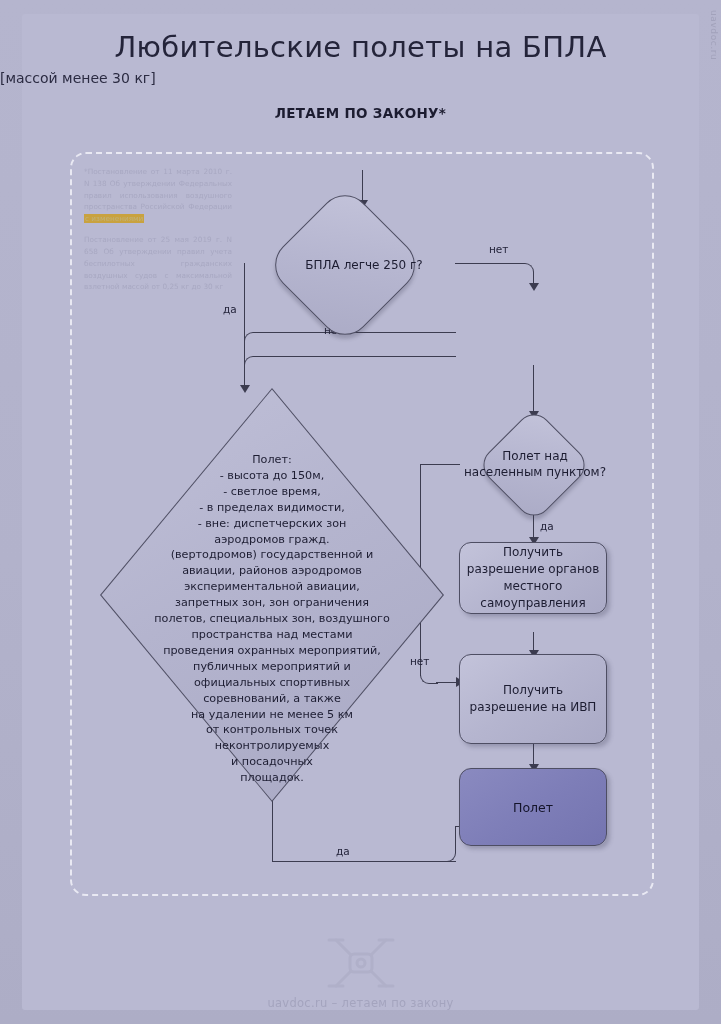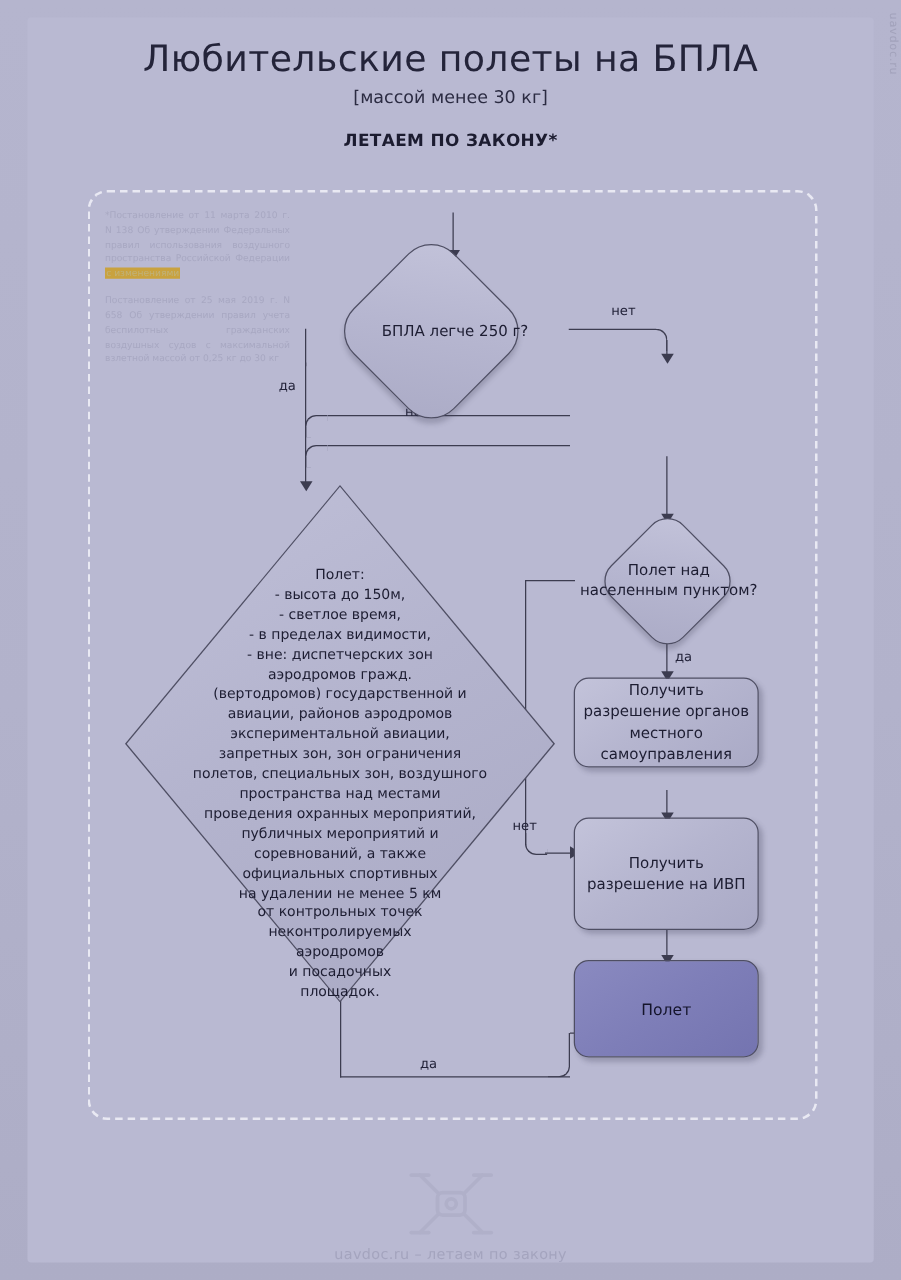--- a/index.html
+++ b/index.html
@@ -26,21 +26,21 @@
     writing-mode:vertical-rl;
     font-size:9px;letter-spacing:.6px;
     color:#a2a2bb;
   }
   
   .title{
     position:absolute;left:0;top:30px;width:721px;text-align:center;
     font-size:29px;letter-spacing:.3px;color:#24243a;font-weight:400;
   }
   .subtitle{
-    position:absolute;left:0;top:70px;width:721px;text-align:center;
+    position:absolute;left:0;top:70px;width:721px;text-align:left;
     font-size:14px;color:#2b2b42;
   }
   .lawline{
     position:absolute;left:0;top:105px;width:721px;text-align:center;
     font-size:13.5px;font-weight:bold;color:#1c1c30;letter-spacing:.3px;
   }
   
   .frame{
     position:absolute;left:70px;top:152px;width:584px;height:744px;
     border:2px dashed #e9e9f3;border-radius:16px;
@@ -219,26 +219,25 @@
       <div>- вне: диспетчерских зон</div>
       <div>аэродромов гражд.</div>
       <div>(вертодромов) государственной и</div>
       <div>авиации, районов аэродромов</div>
       <div>экспериментальной авиации,</div>
       <div>запретных зон, зон ограничения</div>
       <div>полетов, специальных зон, воздушного</div>
       <div>пространства над местами</div>
       <div>проведения охранных мероприятий,</div>
       <div>публичных мероприятий и</div>
+      <div>официальных спортивных</div>
       <div>соревнований, а также</div>
-      <div>официальных спортивных</div>
       <div>на удалении не менее 5 км</div>
       <div>от контрольных точек</div>
       <div>неконтролируемых</div>
-      <div>аэродромов</div>
       <div>и посадочных</div>
       <div>площадок.</div>
     </div>
 
   <div class="footer-logo">
     <svg width="74" height="62" viewBox="0 0 74 62" fill="none" aria-hidden="true">
       <g stroke="#9e9eb8" stroke-width="3" stroke-linecap="round" fill="none">
         <line x1="12" y1="8" x2="27" y2="23"></line>
         <line x1="62" y1="8" x2="47" y2="23"></line>
         <line x1="12" y1="54" x2="27" y2="39"></line>

